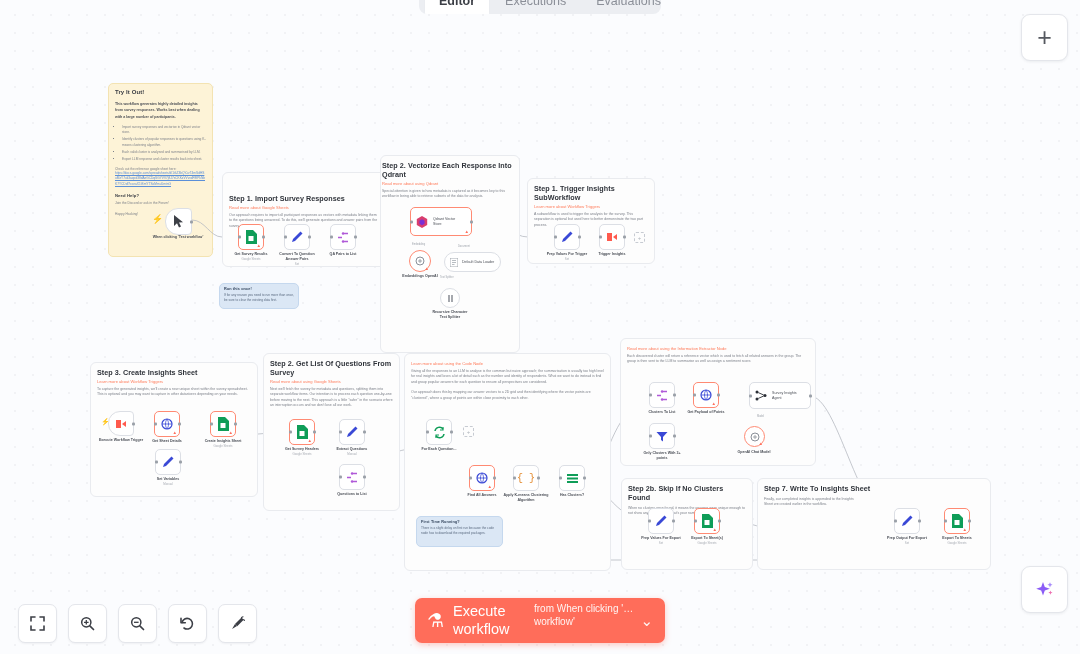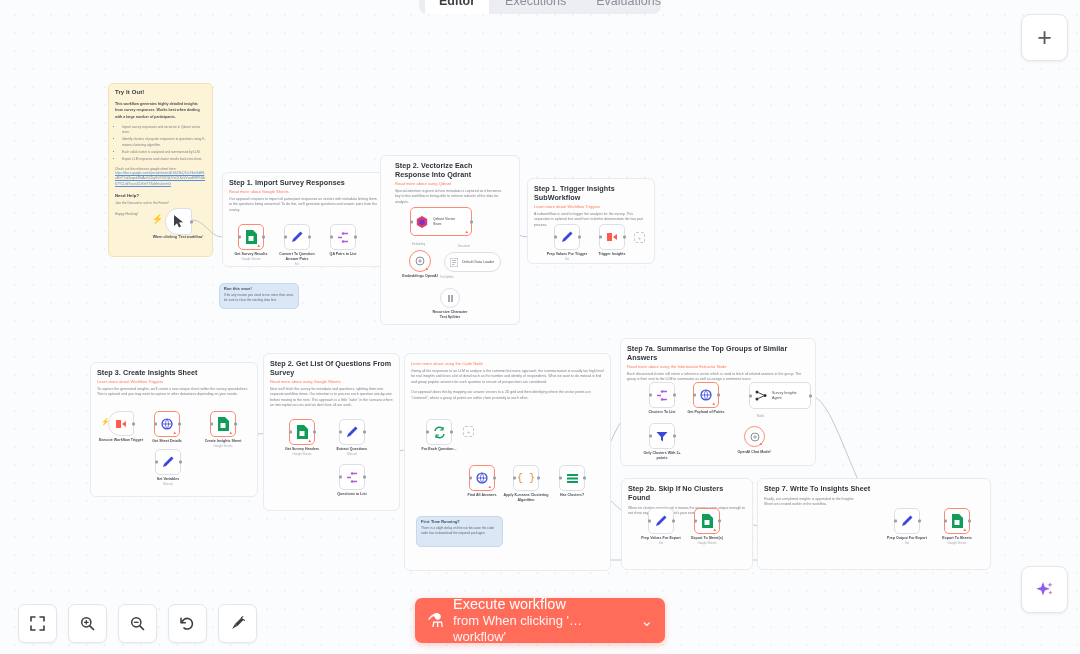--- a/index.html
+++ b/index.html
@@ -27,23 +27,23 @@
   
   .toolbar{position:absolute;left:18px;bottom:11px;display:flex;gap:11px;}
   .tbtn{width:37px;height:37px;background:#fff;border:1px solid #e4e6eb;border-radius:7px;
     display:flex;align-items:center;justify-content:center;box-shadow:0 1px 2px rgba(20,24,40,.05);
     color:#3c3f46;}
   
   .execute{position:absolute;left:415px;bottom:11px;width:250px;height:45px;background:#ff6d5a;
     border-radius:7px;display:flex;align-items:center;color:#fff;padding:0 12px;box-sizing:border-box;
     box-shadow:0 2px 6px rgba(255,109,90,.35);}
   .execute .flask{font-size:19px;margin-right:9px;line-height:1;}
-  .ex-lines{flex:1;display:flex;flex-direction:column;justify-content:center;}
+  .ex-lines{flex:1;display:flex;flex-direction:row;justify-content:center;}
   .ex-main{font-size:14.5px;font-weight:400;line-height:1.2;}
-  .ex-sub{font-size:13px;opacity:.92;line-height:1.25;}
+  .ex-sub{font-size:10px;opacity:.92;line-height:1.25;}
   .ex-caret{font-size:15px;margin-left:6px;opacity:.95;}
   
   .sticky{position:absolute;border-radius:5px;box-sizing:border-box;overflow:hidden;}
   .sticky .t{font-weight:700;letter-spacing:.1px;}
   .note-yellow{background:#fdf3d7;border:1px solid #f3e3b2;}
   .note-blue{background:#dbe7f5;border:1px solid #c5d8ee;}
   
   .group{position:absolute;background:#fdfdfd;border:1px solid #e9ebef;border-radius:6px;box-sizing:border-box;}
   .g-title{font-size:7.2px;font-weight:700;color:#2f333a;letter-spacing:.05px;}
   .g-link{font-size:4.1px;color:#ff7a59;margin-top:2px;}
@@ -137,21 +137,21 @@
   <g fill="none" stroke="#c3c7ce" stroke-width="0.7" stroke-dasharray="2,1.6">
     <path d="M428,237 L422,258"></path>
     <path d="M438,237 C450,248 456,254 462,258"></path>
     <path d="M450,272 L450,288"></path>
   </g>
   <g fill="none" stroke="#b9bfd4" stroke-width="0.7" stroke-dasharray="2,1.6">
     <path d="M780,408 L756,425"></path>
   </g>
 </svg>
 
-<div class="group" style="left:222px;top:172px;width:164px;height:95px;padding:5px 6px;">
+<div class="group" style="left:222px;top:172px;width:164px;height:95px;padding:21px 6px;">
   <div class="g-title">Step 1. Import Survey Responses</div>
   <div class="g-link">Read more about Google Sheets</div>
   <div class="g-body">Our approach requires to import all participant responses as vectors with metadata linking them to the questions being answered. To do this, we'll generate questions and answer pairs from the survey.</div>
 </div>
 <div class="node err" style="left:238px;top:224px;width:26px;height:26px;">
   <svg width="12" height="14" viewBox="0 0 12 14">
       <path d="M1 0h7l4 4v10H1z" fill="#0f9d58"></path>
       <rect x="3.5" y="6" width="5" height="5" fill="#fff"></rect>
     </svg>
   <span class="warn">▲</span>
@@ -180,21 +180,21 @@
   <span class="port l"></span>
     <span class="port r"></span>
 </div>
 <div class="node-label" style="left:343px;top:252px;">QA Pairs to List</div>
 
 <div class="sticky note-blue" style="left:219px;top:283px;width:80px;height:26px;padding:3px 4px;">
   <div class="t" style="font-size:3.8px;color:#33445c;">Run this once!</div>
   <div style="font-size:3.2px;color:#5b6b81;line-height:1.6;margin-top:2px;">If for any reason you need to run more than once, be sure to clear the existing data first.</div>
 </div>
 
-<div class="group" style="left:380px;top:155px;width:140px;height:170px;padding:5px 14px;">
+<div class="group" style="left:380px;top:155px;width:140px;height:198px;padding:5px 1px;">
   <div class="g-title">Step 2. Vectorize Each Response Into Qdrant</div>
   <div class="g-link">Read more about using Qdrant</div>
   <div class="g-body">Special attention is given to how metadata is captured as it becomes key to this workflow in being able to retrieve subsets of the data for analysis.</div>
 </div>
 <div class="node err" style="left:410px;top:207px;width:62px;height:29px;justify-content:flex-start;padding-left:5px;">
   <svg width="12" height="12" viewBox="0 0 12 12">
       <path d="M6 0l5.2 3v6L6 12 .8 9V3z" fill="#d93e6e"></path>
       <path d="M6 3.2l2.6 1.5v3L6 9.2 3.4 7.7v-3z" fill="#7a2fd6"></path>
     </svg>
   <span style="font-size:3.6px;color:#4a4e56;margin-left:5px;line-height:1.3;">Qdrant Vector<br>Store</span>
@@ -372,21 +372,20 @@
     <span class="port r"></span>
 </div>
 <div class="node-label" style="left:572px;top:493px;">Has Clusters?</div>
 
 <div class="sticky note-blue" style="left:416px;top:516px;width:87px;height:31px;padding:3px 4px;">
   <div class="t" style="font-size:3.8px;color:#33445c;">First Time Running?</div>
   <div style="font-size:3.2px;color:#5b6b81;line-height:1.65;margin-top:2px;">There is a slight delay on first run because the code node has to download the required packages.</div>
 </div>
 
 <div class="group" style="left:620px;top:338px;width:196px;height:128px;padding:5px 6px;">
-  <div class="g-title">Step 7a. Summarise the Top Groups of Similar Answers</div>
   <div class="g-link">Read more about using the Information Extractor Node</div>
   <div class="g-body">Each discovered cluster will return a reference vector which is used to fetch all related answers in the group. The group is then sent to the LLM to summarise as well as assign a sentiment score.</div>
 </div>
 <div class="node" style="left:649px;top:382px;width:26px;height:26px;">
   <svg width="12" height="11" viewBox="0 0 12 11">
       <path d="M1 5.5h4M6 1.5h5M6 9.5h5" stroke="#b05ad8" stroke-width="1.3" fill="none"></path>
       <circle cx="6" cy="1.5" r="1.2" fill="#b05ad8"></circle>
       <circle cx="6" cy="9.5" r="1.2" fill="#b05ad8"></circle>
     </svg>
   <span class="port l"></span>

